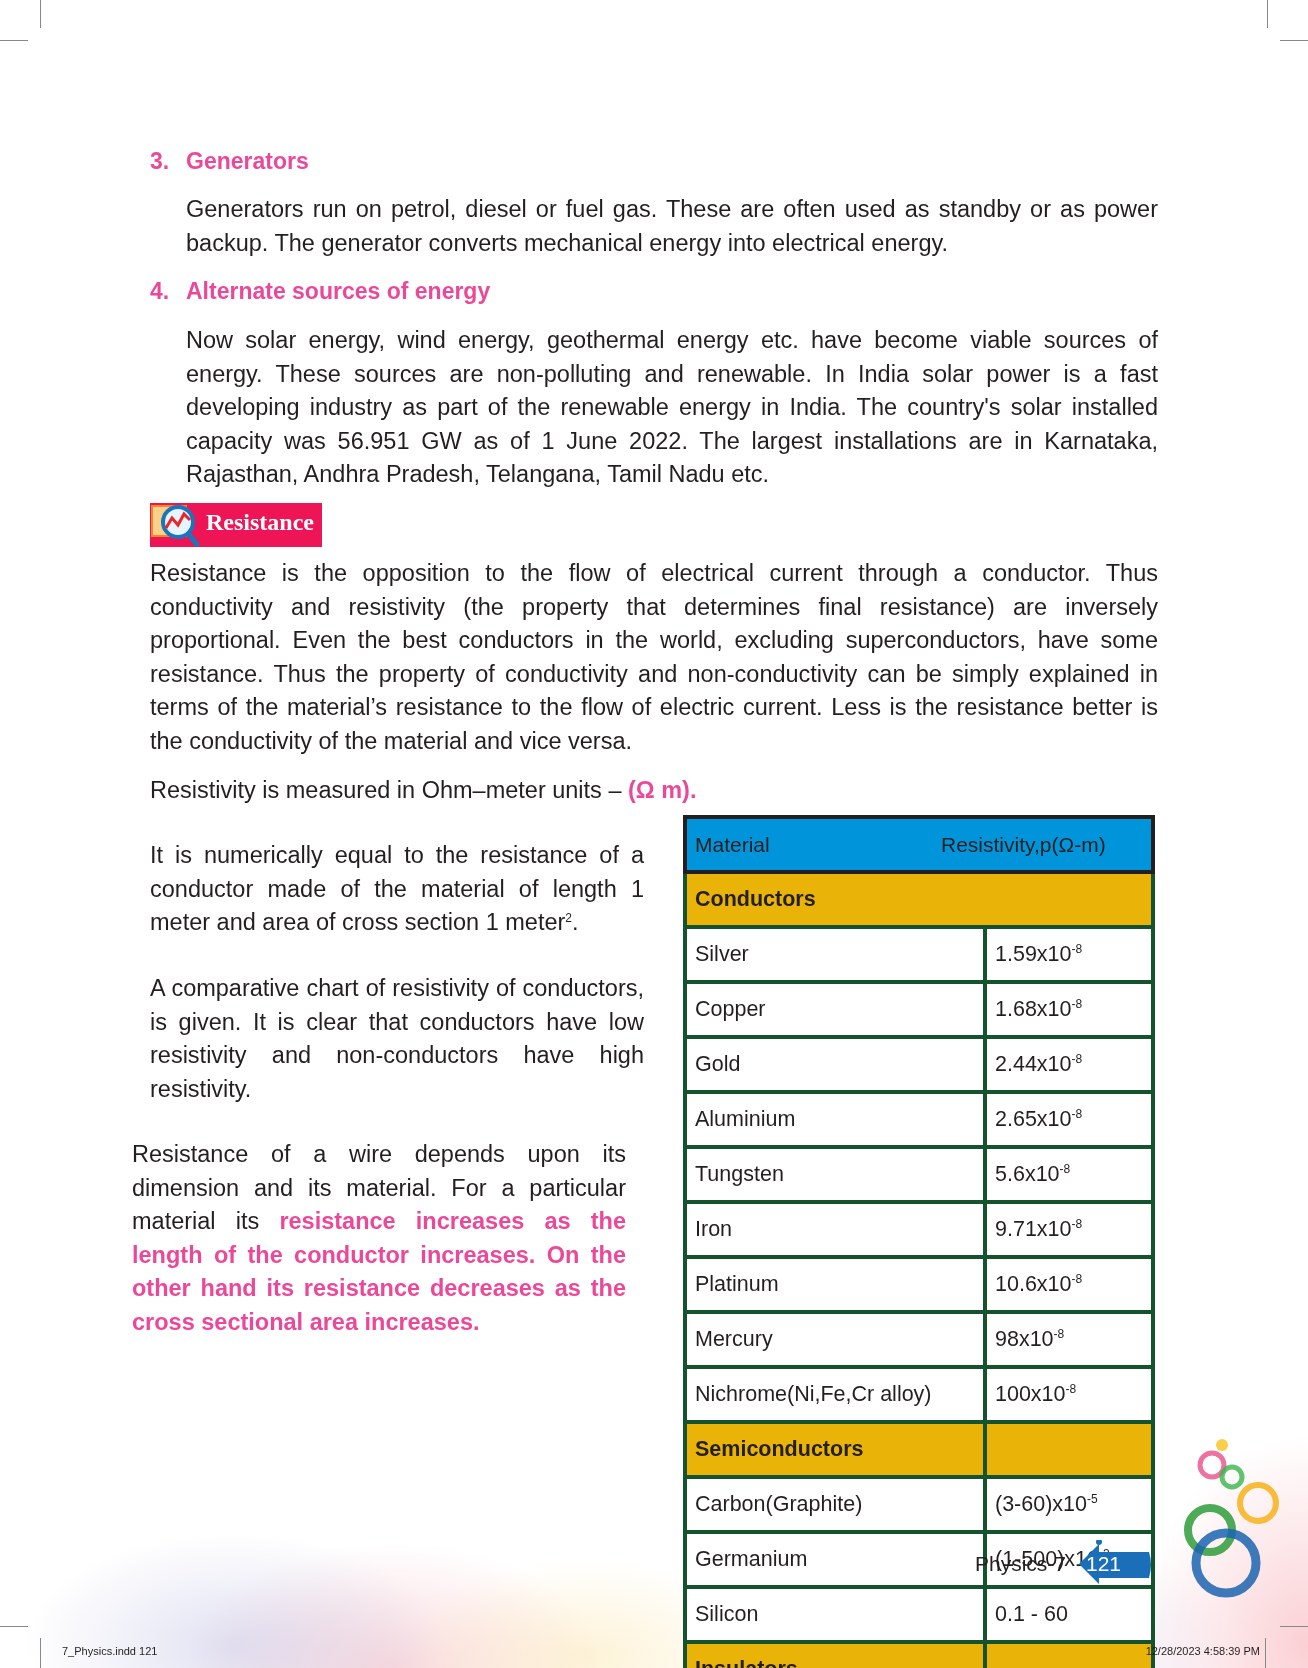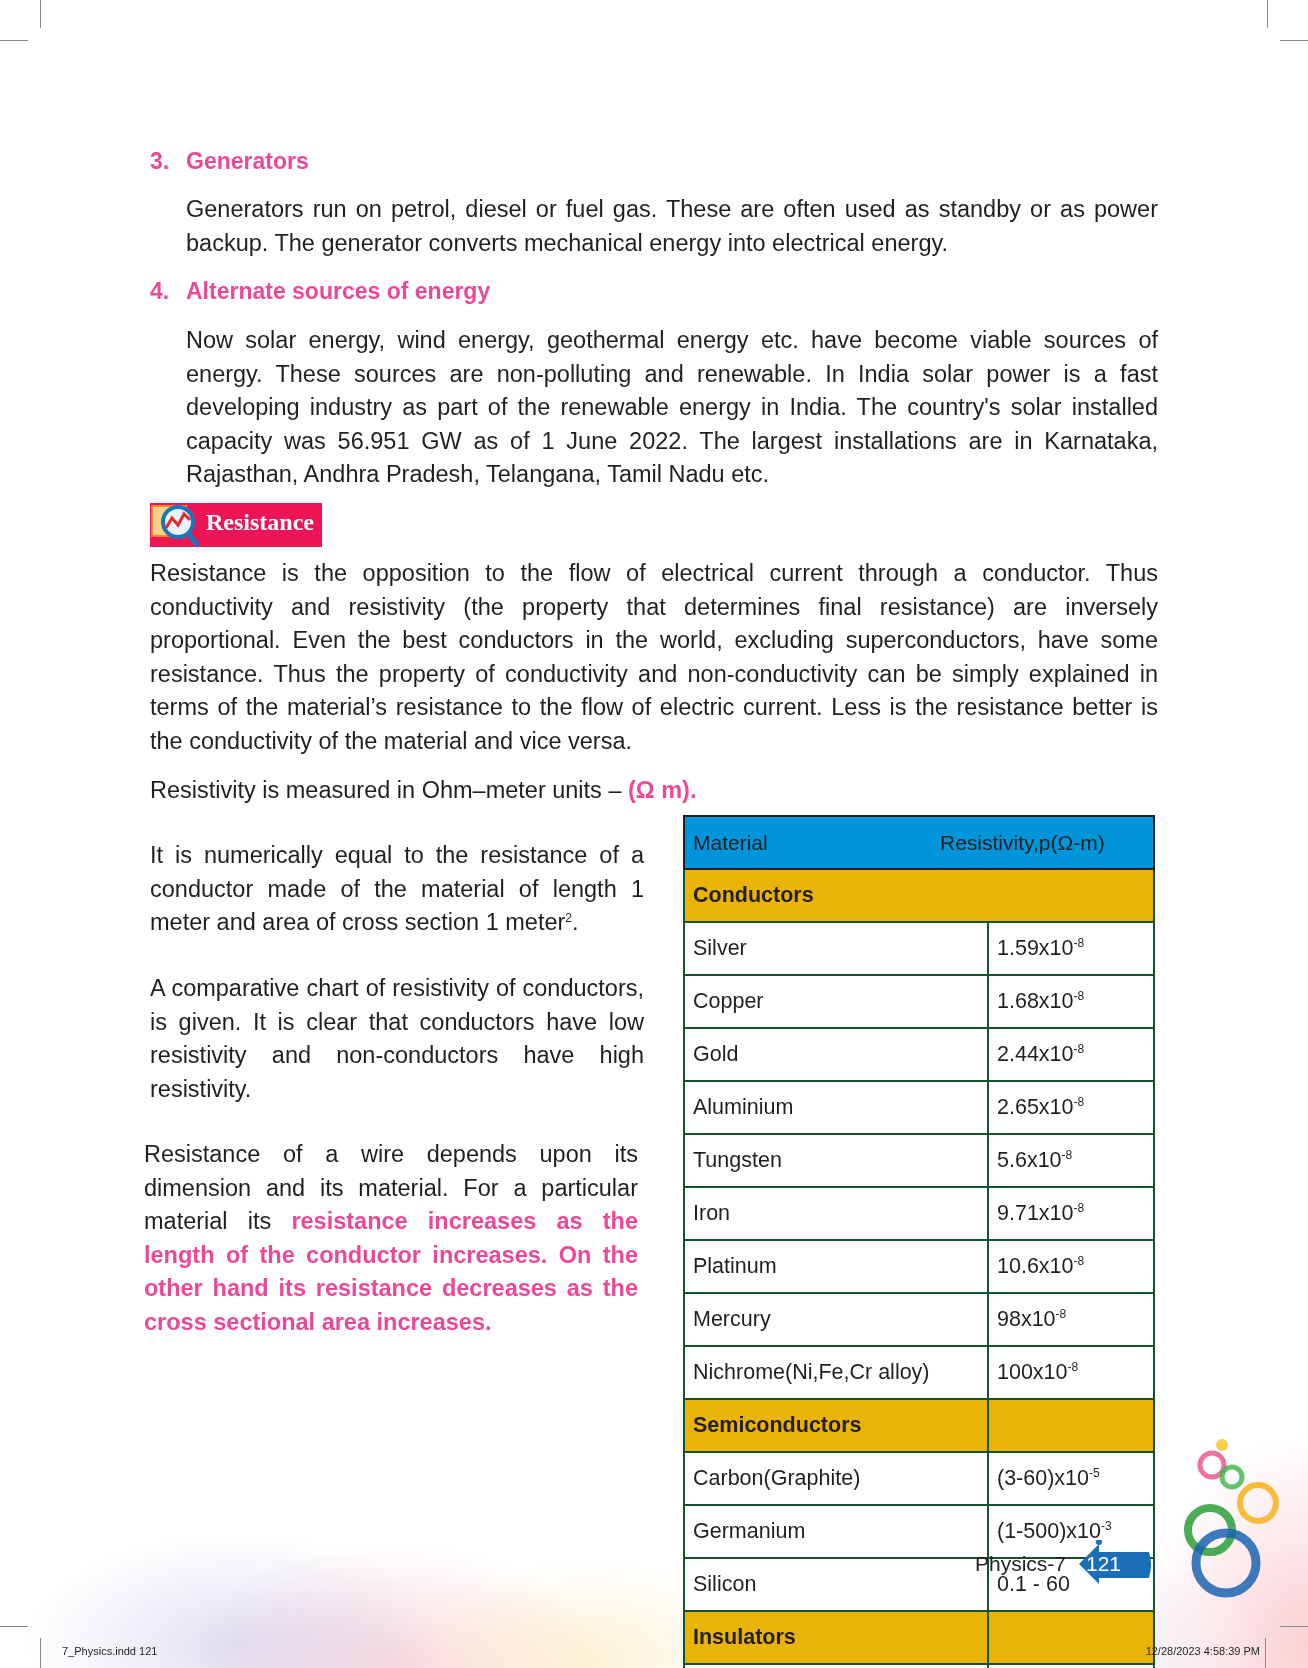--- a/index.html
+++ b/index.html
@@ -35,21 +35,21 @@
   }
   .badge-label {
     position:absolute; left:56px; top:6px; color:#fff;
     font-family:"Liberation Serif", "DejaVu Serif", serif; font-weight:bold; font-size:24px;
   }
   .badge-icon { position:absolute; left:-2px; top:-3px; width:56px; height:52px; }
   table.res {
     position:absolute; left:683px; top:815px; width:472px;
     border-collapse:collapse; font-size:21.5px;
   }
-  table.res td { border:2px solid #14532d; padding:8px 8px; height:35px; vertical-align:middle; background:#fff; }
+  table.res td { border:4px solid #14532d; padding:8px 8px; height:35px; vertical-align:middle; background:#fff; }
   table.res tr.hdr td { background:#0095da; color:#231f20; border-color:#231f20; font-size:21px; }
   table.res tr.cat td { background:#eab308; font-weight:bold; }
   table.res td.val { width:148px; }
   sup { font-size:12px; vertical-align:8px; line-height:0; }
   .footer-slug { position:absolute; left:62px; top:1645px; font-size:11px; color:#231f20; }
   .footer-date { position:absolute; right:48px; top:1645px; font-size:11px; color:#231f20; }
   .pg-label { position:absolute; left:975px; top:1552px; font-size:21px; color:#231f20; }
   .pg-badge {
     position:absolute; left:1075px; top:1540px; width:80px; height:48px;
   }
@@ -96,21 +96,21 @@
   <div class="para" style="left:150px;top:774px;width:700px">
     <span>Resistivity is measured in Ohm–meter units – </span><span class="hl">(Ω m).</span>
   </div>
 
   <div class="para" style="left:150px;top:839px;width:494px">
     <span>It is numerically equal to the resistance of a conductor made of the material of length 1 meter and area of cross section 1 meter</span><sup>2</sup><span>.</span>
   </div>
 
   <div class="para" style="left:150px;top:972px;width:494px">A comparative chart of resistivity of conductors, is given. It is clear that conductors have low resistivity and non-conductors have high resistivity.</div>
 
-  <div class="para" style="left:144px;top:1138px;width:494px">
+  <div class="para" style="left:132px;top:1138px;width:494px">
     <span>Resistance of a wire depends upon its dimension and its material. For a particular material its </span><span class="hl">resistance increases as the length of the conductor increases. On the other hand its resistance decreases as the cross sectional area increases.</span>
   </div>
 
   <table class="res">
     <tbody>
         <tr class="hdr">
       <td colspan="2">
         <span>Material</span>
         <span style="position:absolute;left:256px">Resistivity,p(Ω-m)</span>
       </td>

